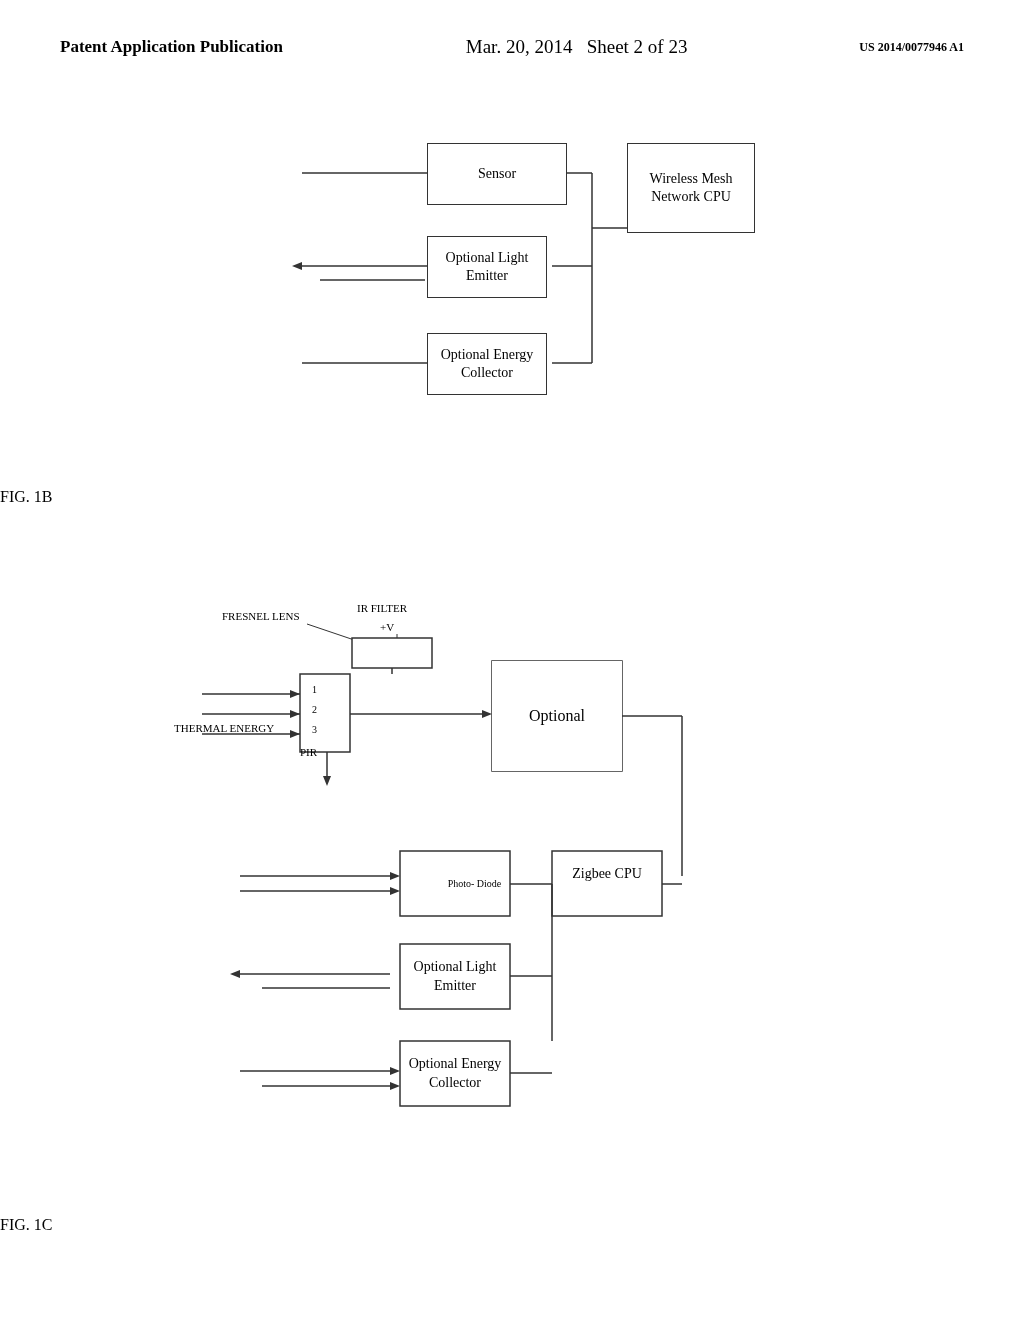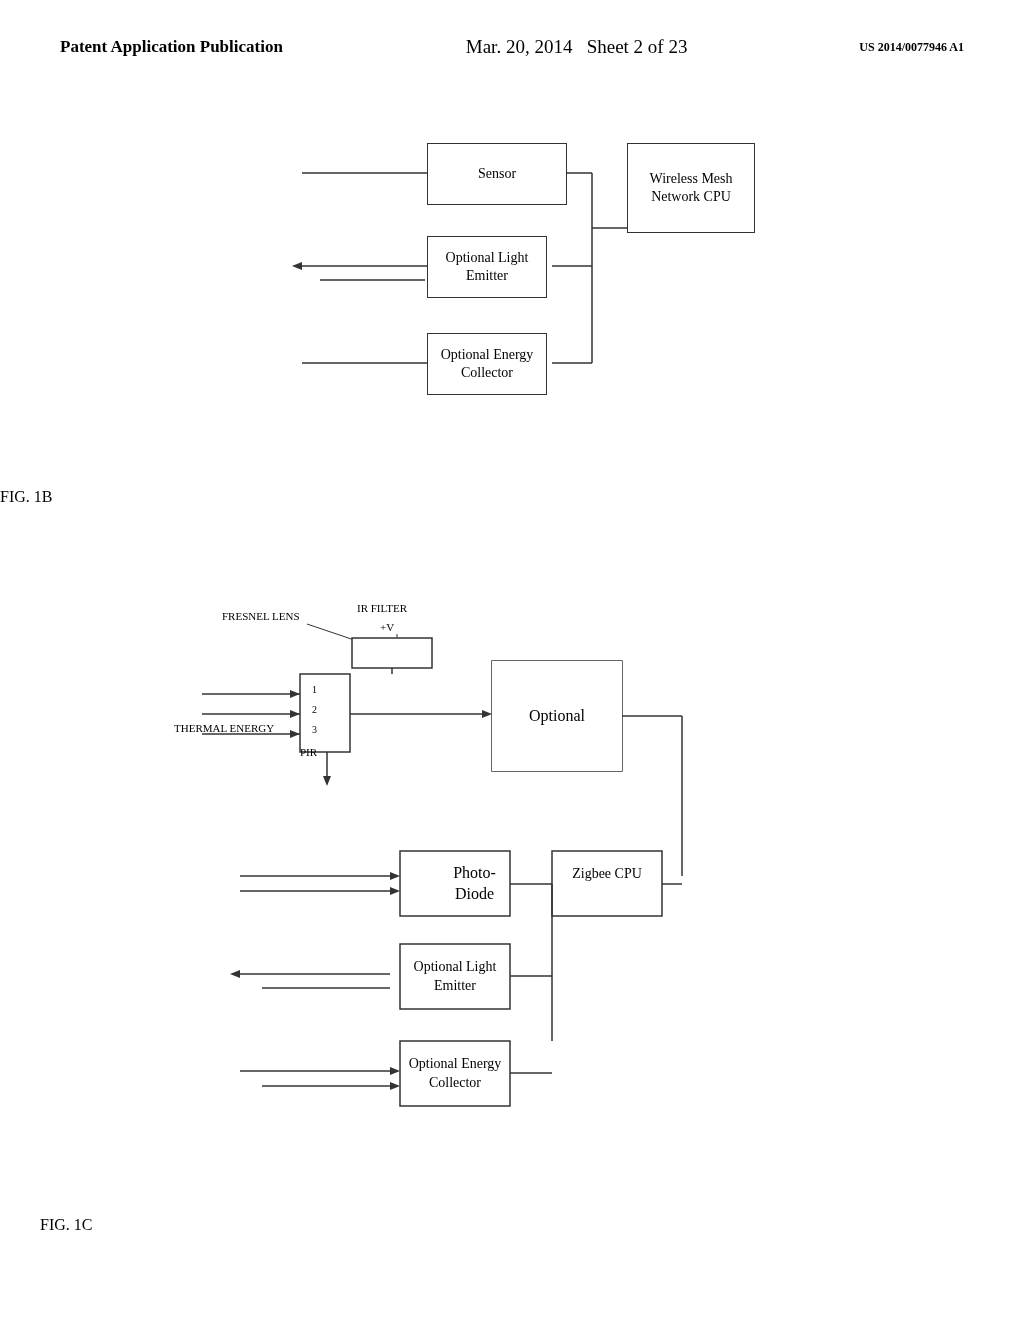--- a/index.html
+++ b/index.html
@@ -232,21 +232,21 @@
     <div class="diag-label" style="left:178px; top:180px; font-size:11px;">PIR</div>
 
     <div class="diag-label" style="left:190px; top:118px; font-size:10px;">1</div>
     <div class="diag-label" style="left:190px; top:138px; font-size:10px;">2</div>
     <div class="diag-label" style="left:190px; top:158px; font-size:10px;">3</div>
 
     <div class="box" style="position:absolute; left:370px; top:95px; width:130px; height:110px; border:none;">
       <span style="font-size:16px;">Optional</span>
     </div>
 
-    <div style="position:absolute; left:278px; top:285px; width:110px; height:65px; display:flex; align-items:center; justify-content:center; text-align:center; font-size:16px; line-height:1.3;padding-left:39px;">
+    <div style="position:absolute; left:278px; top:285px; width:110px; height:65px; display:flex; align-items:center; justify-content:center; text-align:center; font-size:10px; line-height:1.3;padding-left:39px;">
       <span>Photo-
 Diode</span>
     </div>
 
     <div style="position:absolute; left:430px; top:285px; width:110px; height:47px; display:flex; align-items:center; justify-content:center; text-align:center; font-size:14px; line-height:1.3;">
       <span>Zigbee
 CPU</span>
     </div>
 
     <div style="position:absolute; left:278px; top:378px; width:110px; height:65px; display:flex; align-items:center; justify-content:center; text-align:center; font-size:14px; line-height:1.3;">
@@ -255,14 +255,14 @@
 Emitter</span>
     </div>
 
     <div style="position:absolute; left:278px; top:475px; width:110px; height:65px; display:flex; align-items:center; justify-content:center; text-align:center; font-size:14px; line-height:1.3;">
       <span>Optional
 Energy
 Collector</span>
     </div>
 
   </div>
-  <div class="fig-label" style="margin-top:-30px;margin-left:40px;">FIG. 1C</div>
+  <div class="fig-label" style="margin-top:-30px;">FIG. 1C</div>
 </div>
 
 </body></html>

